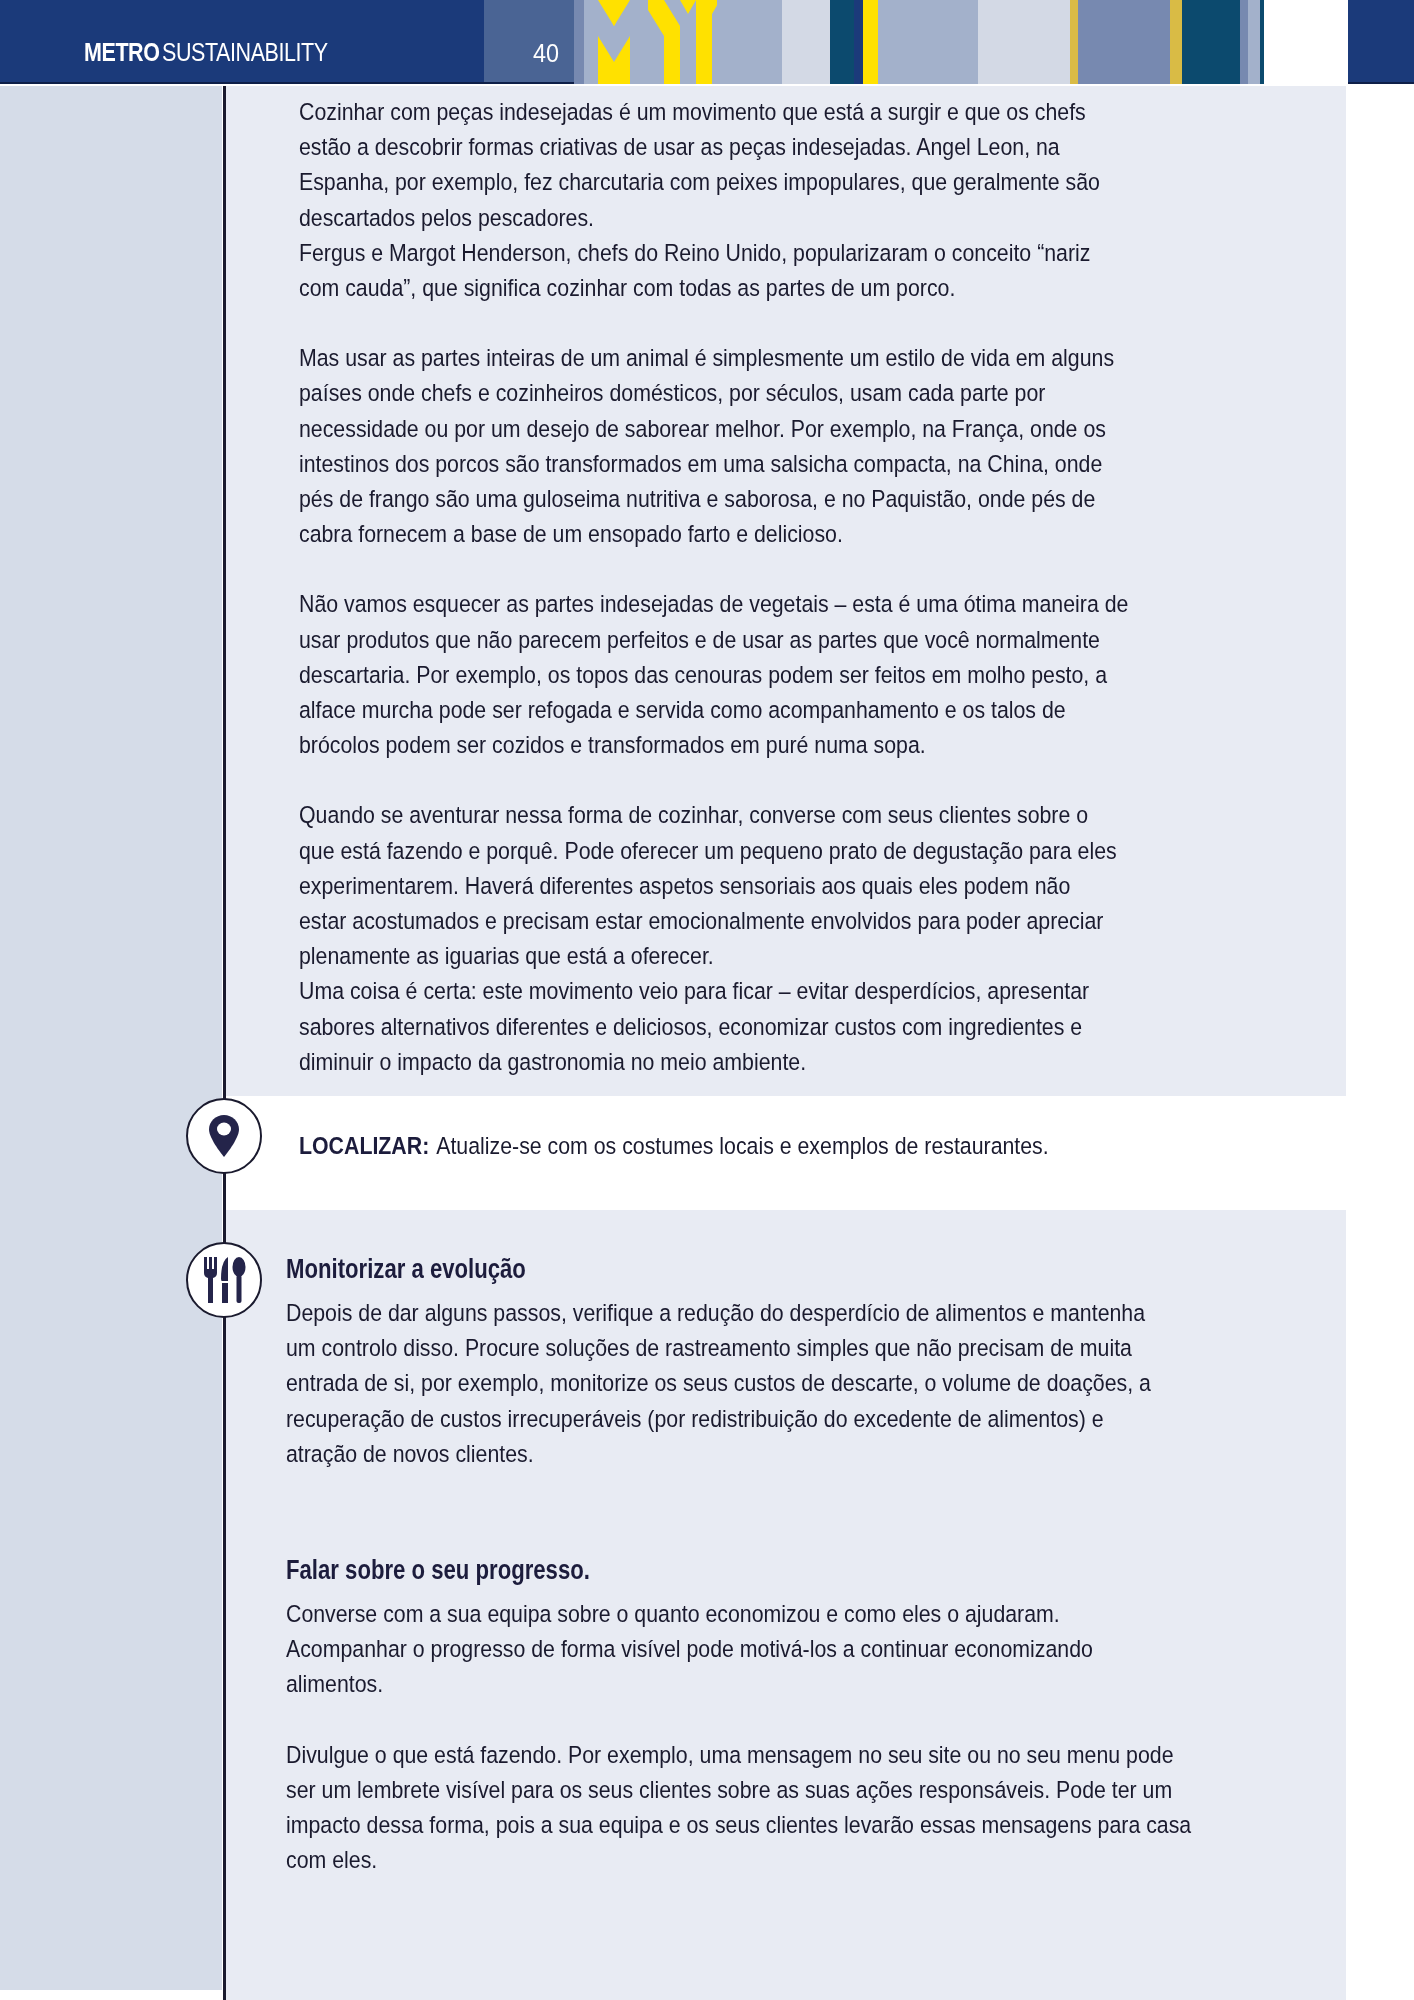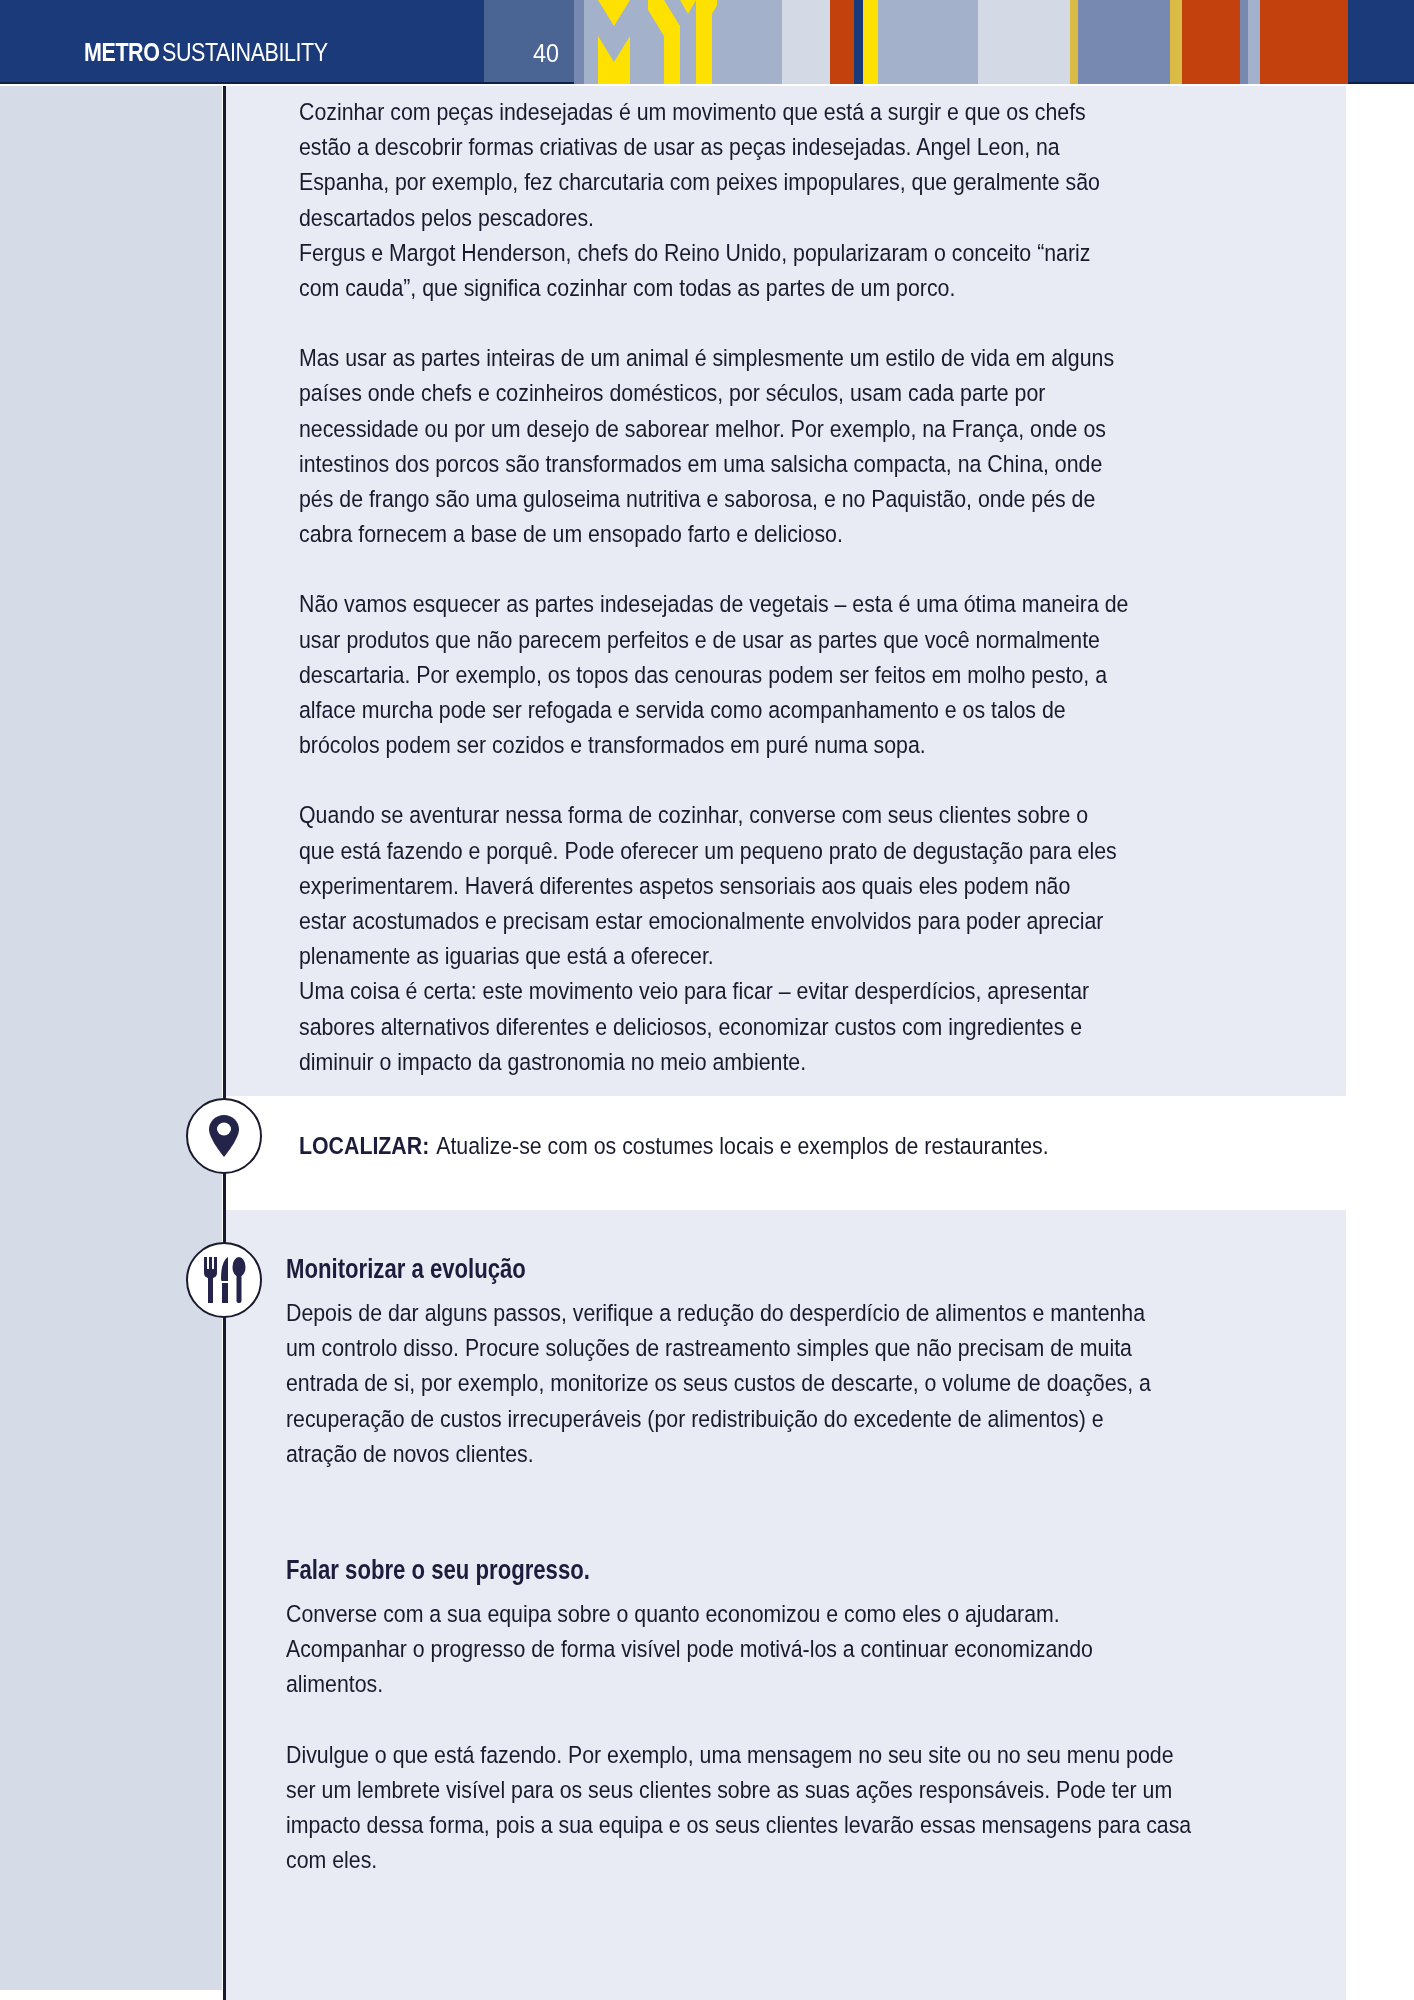--- a/index.html
+++ b/index.html
@@ -1,20 +1,20 @@
 <!DOCTYPE html>
 <html><head>
 <meta charset="utf-8">
 <style>
   * { margin: 0; padding: 0; box-sizing: border-box; }
   html, body { width: 1414px; height: 2000px; background: #ffffff; overflow: hidden; }
   body { position: relative; font-family: "Liberation Sans", "DejaVu Sans", sans-serif; color: #1a1a2e; }
 
   
-  .header { position: absolute; left: 0; top: 0; width: 1414px; height: 84px; background: #c2410c; text-align: right; }
+  .header { position: absolute; left: 0; top: 0; width: 1264px; height: 84px; background: #0c4a6e; text-align: right; }
   .header-blue { position: absolute; left: 0; top: 0; width: 484px; height: 84px; background: #1b3a7a; border-bottom: 2px solid #0e1f48; }
   .brand { position: absolute; left: 84px; top: 38px; color: #ffffff; font-size: 25px; letter-spacing: -0.5px; transform: scaleX(0.86); transform-origin: left center; white-space: nowrap; }
   .brand b { font-weight: bold; }
   .brand span.light { font-weight: normal; margin-left: 3px; }
   .stripe { position: absolute; top: 0; height: 84px; }
   .page-num { position: absolute; left: 533px; top: 38px; color: #ffffff; font-size: 26px; transform: scaleX(0.9); transform-origin: left center; }
 
   
   .sidebar { position: absolute; left: 0; top: 86px; width: 222px; height: 1904px; background: #d5dce8; }
   .timeline { position: absolute; left: 223px; top: 86px; width: 3px; height: 1914px; background: #1a1a2e; }

